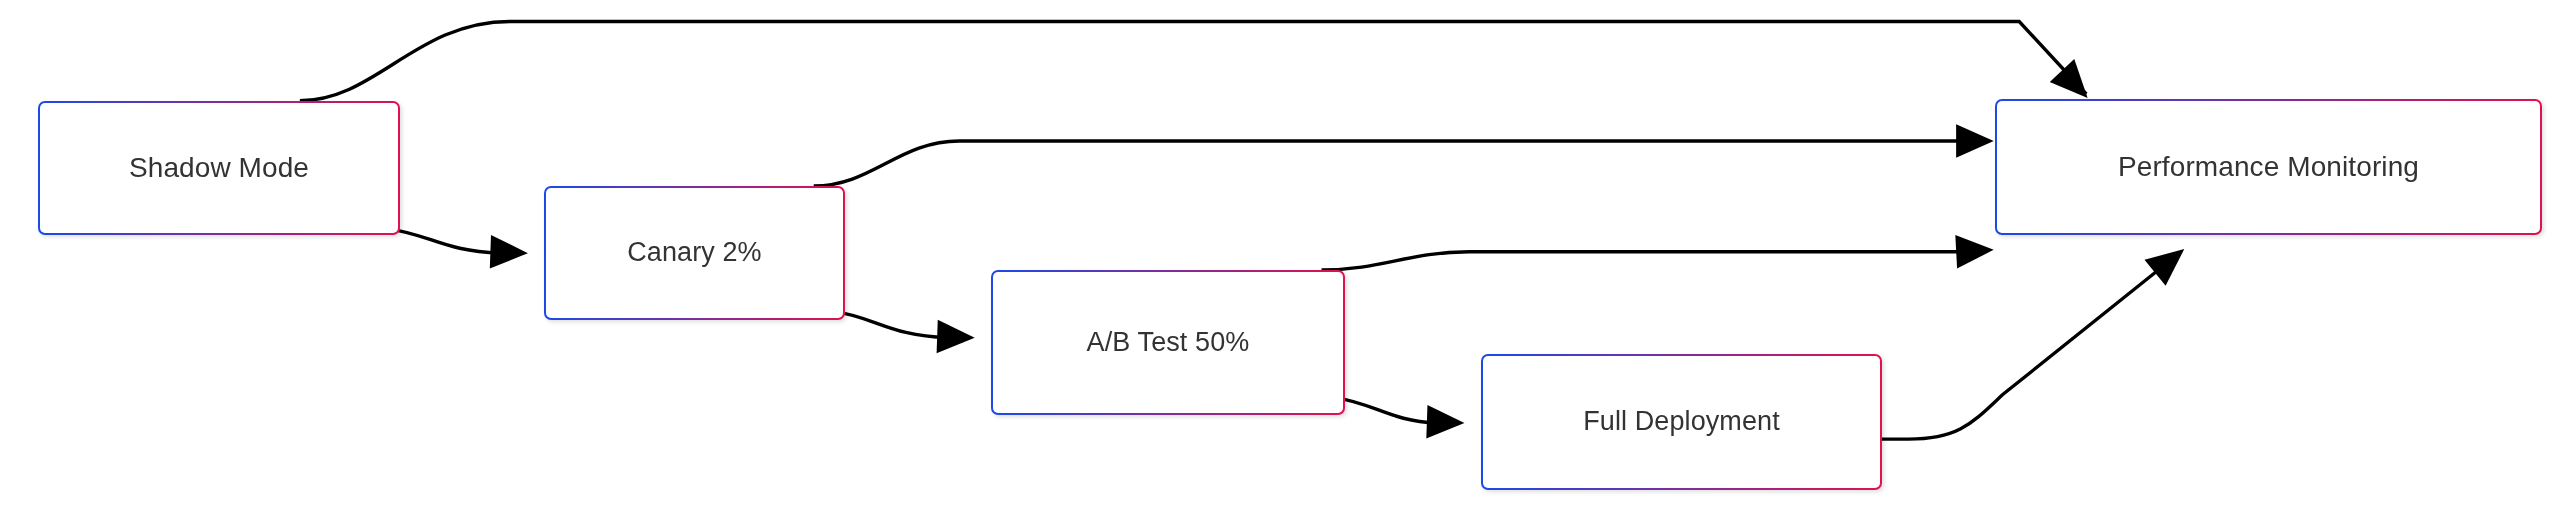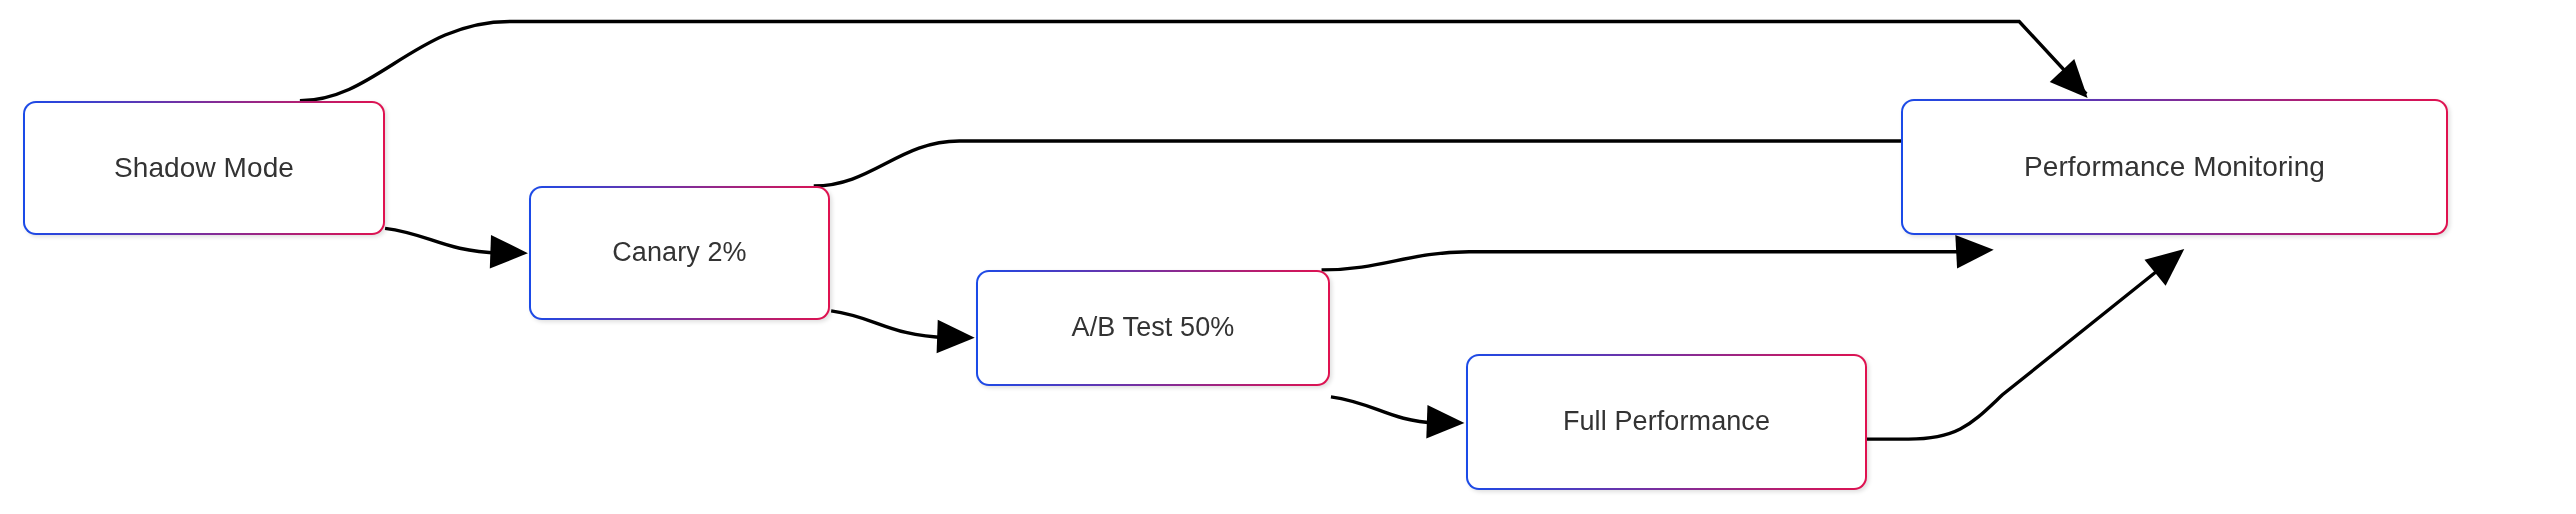--- a/index.html
+++ b/index.html
@@ -25,30 +25,31 @@
     left: 0;
     top: 0;
     width: 2576px;
     height: 515px;
   }
   .node {
     position: absolute;
     box-sizing: border-box;
     background: #ffffff;
     border: 2.7px solid transparent;
-    border-radius: 13px;
+    border-radius: 7px;
     display: flex;
     align-items: center;
     justify-content: center;
     background-image:
       linear-gradient(#ffffff, #ffffff),
       linear-gradient(90deg, var(--c1) 0%, var(--c2) 100%);
     background-origin: border-box;
     background-clip: padding-box, border-box;
     box-shadow: 2px 2px 4.7px rgba(0,0,0,0.13);
+    margin-left: 15px;
   }
   .node-label {
     color: #333333;
     font-size: 28px;
     line-height: 1.1;
     letter-spacing: 0.1px;
     white-space: nowrap;
     user-select: none;
   }
   .node-label.small { font-size: 27px; }
@@ -76,26 +77,26 @@
     </svg>
 
   <div class="node" style="left: 23px; top: 101px; width: 362px; height: 134px; --c1: #1a4ae8; --c2: #e0114f;">
     <span class="node-label">Shadow Mode</span>
   </div>
 
   <div class="node" style="left: 529px; top: 186px; width: 301px; height: 134px; --c1: #1a4ae8; --c2: #e0114f;">
     <span class="node-label small">Canary 2%</span>
   </div>
 
-  <div class="node" style="left: 976px; top: 270px; width: 354px; height: 116px; --c1: #1a4ae8; --c2: #e0114f;">
+  <div class="node" style="left: 976px; top: 270px; width: 354px; height: 145px; --c1: #1a4ae8; --c2: #e0114f;">
     <span class="node-label small">A/B Test 50%</span>
   </div>
 
   <div class="node" style="left: 1466px; top: 354px; width: 401px; height: 136px; --c1: #1a4ae8; --c2: #e0114f;">
-    <span class="node-label small">Full Performance</span>
+    <span class="node-label small">Full Deployment</span>
   </div>
 
-  <div class="node" style="left: 1901px; top: 99px; width: 547px; height: 136px; --c1: #1a4ae8; --c2: #e0114f;">
+  <div class="node" style="left: 1980px; top: 99px; width: 547px; height: 136px; --c1: #1a4ae8; --c2: #e0114f;">
     <span class="node-label">Performance Monitoring</span>
   </div>
 
 </div>
 
 
 </body></html>

